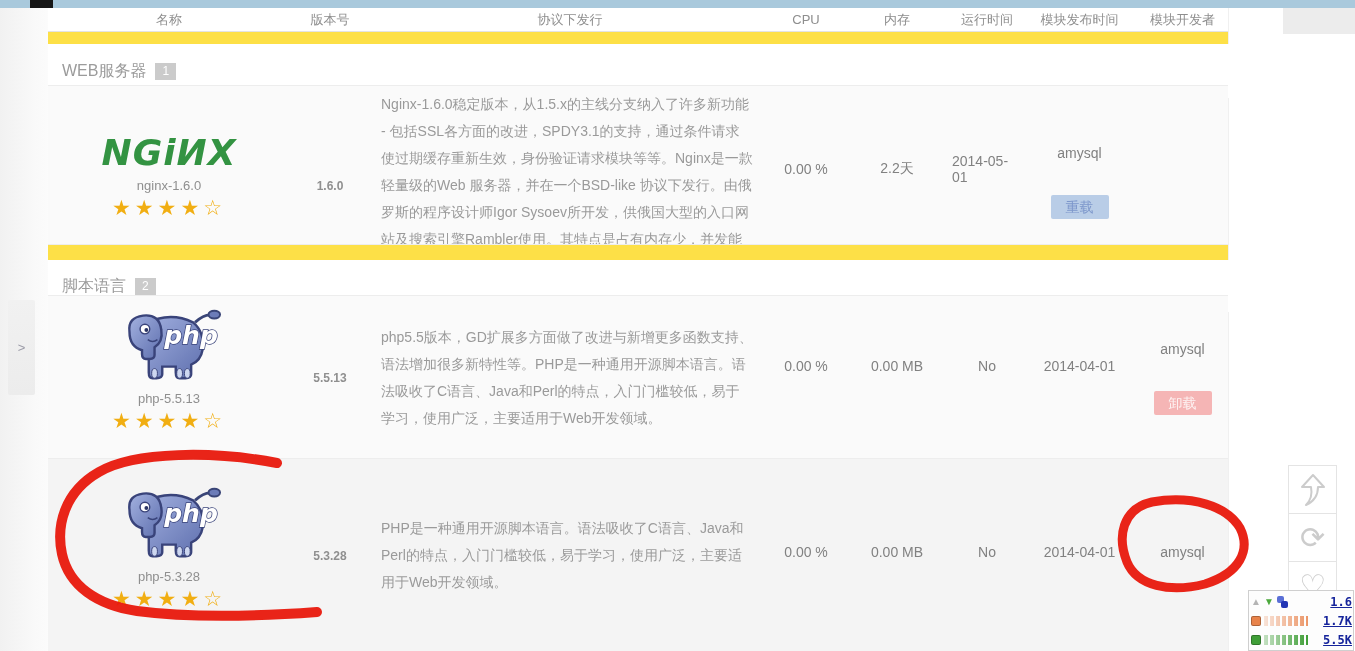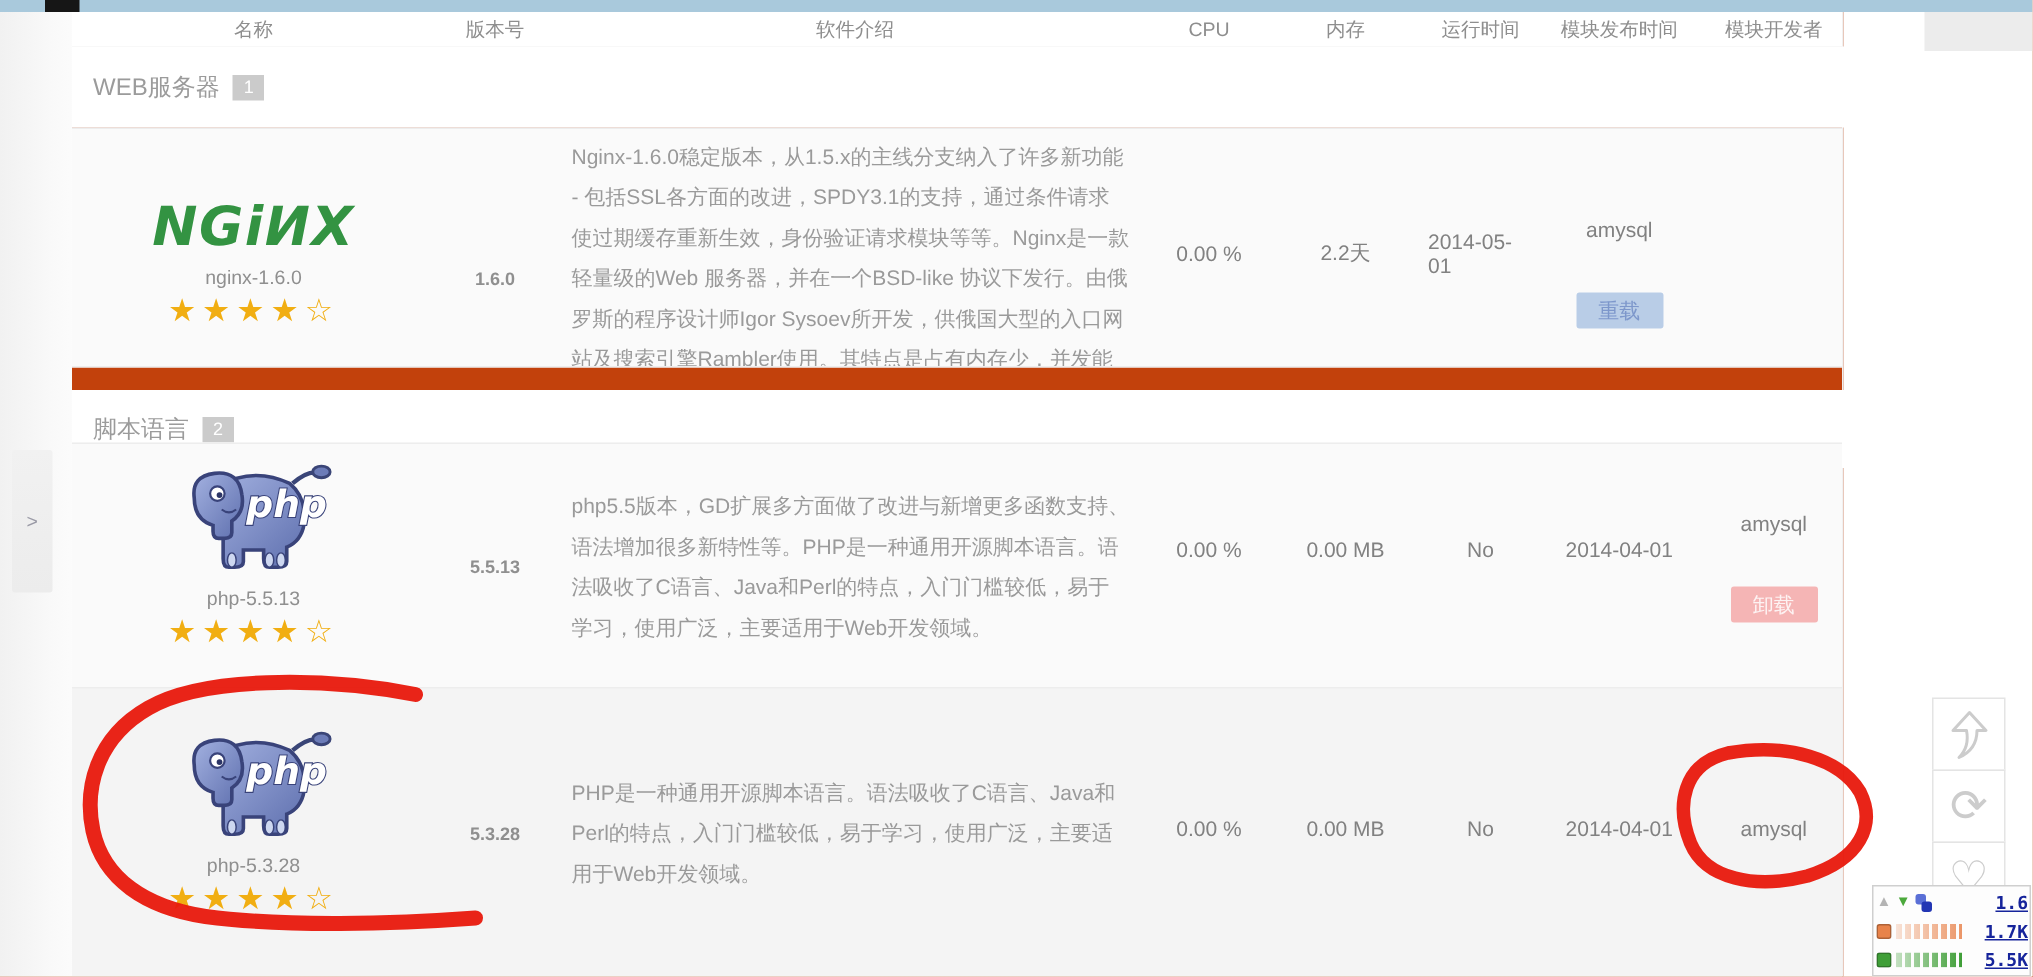--- a/index.html
+++ b/index.html
@@ -7,29 +7,29 @@
     width:1355px;height:651px;overflow:hidden;position:relative;
     font-family:"Liberation Sans","DejaVu Sans",sans-serif;
     background:linear-gradient(90deg,#f1f1f1 0px,#f9f9f9 34px,#ffffff 70px,#ffffff 100%);
   }
   
   .topbar{position:absolute;top:0;left:0;right:0;height:8px;background:#a9c9dc;}
   .topbar-black{position:absolute;top:0;left:30px;width:23px;height:8px;background:#161616;}
   .topright-gray{position:absolute;top:8px;left:1283px;right:0;height:26px;background:#ececec;}
 
   
-  .content{position:absolute;left:48px;top:8px;width:1180px;height:643px;background:#c2410c;border-right:1px solid #f0f0f0;}
+  .content{position:absolute;left:48px;top:8px;width:1180px;height:643px;background:#fde047;border-right:1px solid #f0f0f0;}
   .grid{display:grid;grid-template-columns:242px 80px 400px 72px 110px 70px 115px 91px;}
   .abs{position:absolute;left:0;width:1180px;overflow:hidden;}
 
   .thead{top:0;height:23px;align-items:center;border-bottom:1px solid #e3e3e3;background:#fff;}
   .th{text-align:center;color:#8e8e8e;font-size:13px;}
 
   .section-title{display:flex;align-items:center;padding-left:14px;color:#9b9b9b;font-size:16px;background:#fff;}
-  .sec1{top:23px;height:54px;}
+  .sec1{top:36px;height:54px;}
   .sec2{top:252px;height:52px;}
   .badge{display:inline-block;margin-left:9px;background:#cbcbcb;color:#fff;font-size:12px;line-height:17px;padding:0 7px;}
 
   .module-row{background:#fafafa;border-top:1px solid #ededed;border-bottom:1px solid #ededed;}
   .row1{top:77px;height:158px;}
   .row2{top:287px;height:163px;}
   .row3{top:450px;height:193px;background:#f4f4f4;}
 
   .cell-logo{display:flex;flex-direction:column;align-items:center;justify-content:center;position:relative;top:-10px;}
   .nginx-word{font-size:36px;font-weight:800;color:#339342;letter-spacing:1px;font-family:"DejaVu Sans",sans-serif;font-style:italic;}
@@ -84,21 +84,21 @@
 
 <div class="topbar"></div>
 <div class="topbar-black"></div>
 <div class="topright-gray"></div>
 
 <div class="content">
 
   <div class="grid abs thead">
     <div class="th">名称</div>
     <div class="th">版本号</div>
-    <div class="th">软件介绍</div>
+    <div class="th">协议下发行</div>
     <div class="th">CPU</div>
     <div class="th">内存</div>
     <div class="th">运行时间</div>
     <div class="th">模块发布时间</div>
     <div class="th">模块开发者</div>
   </div>
 
   <div class="abs section-title sec1">
     <span>WEB服务器</span>
     <span class="badge">1</span>

